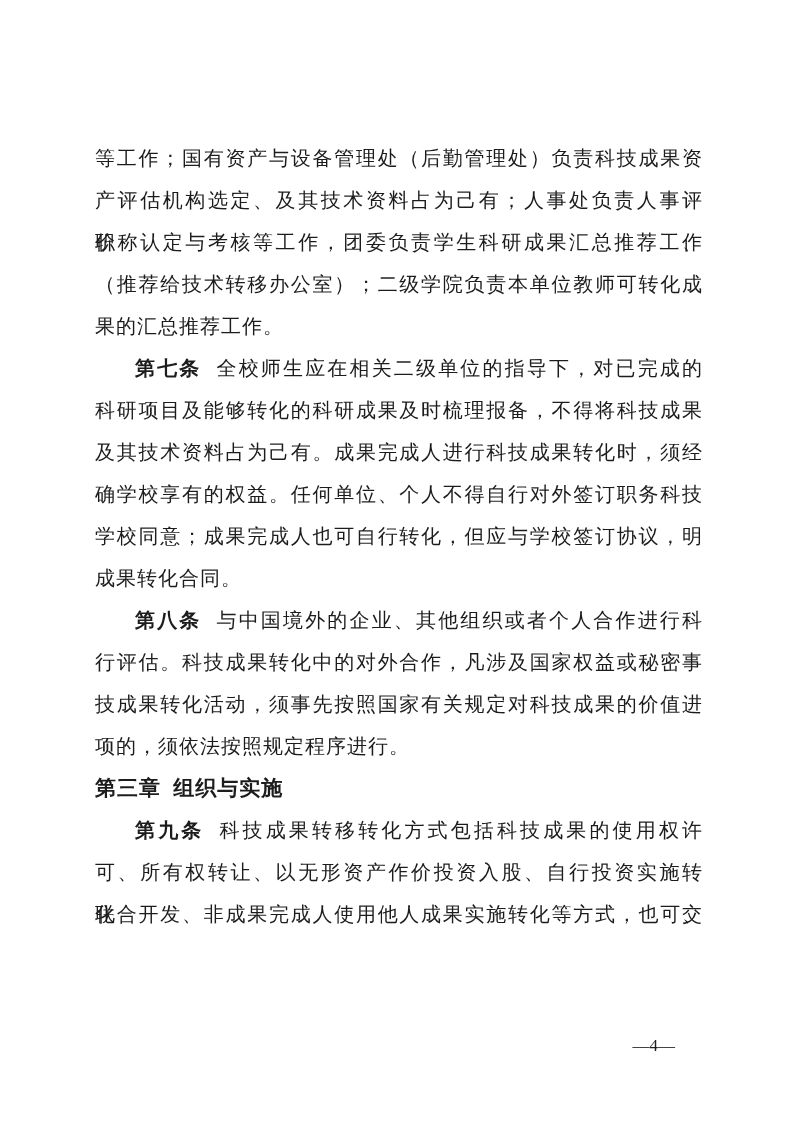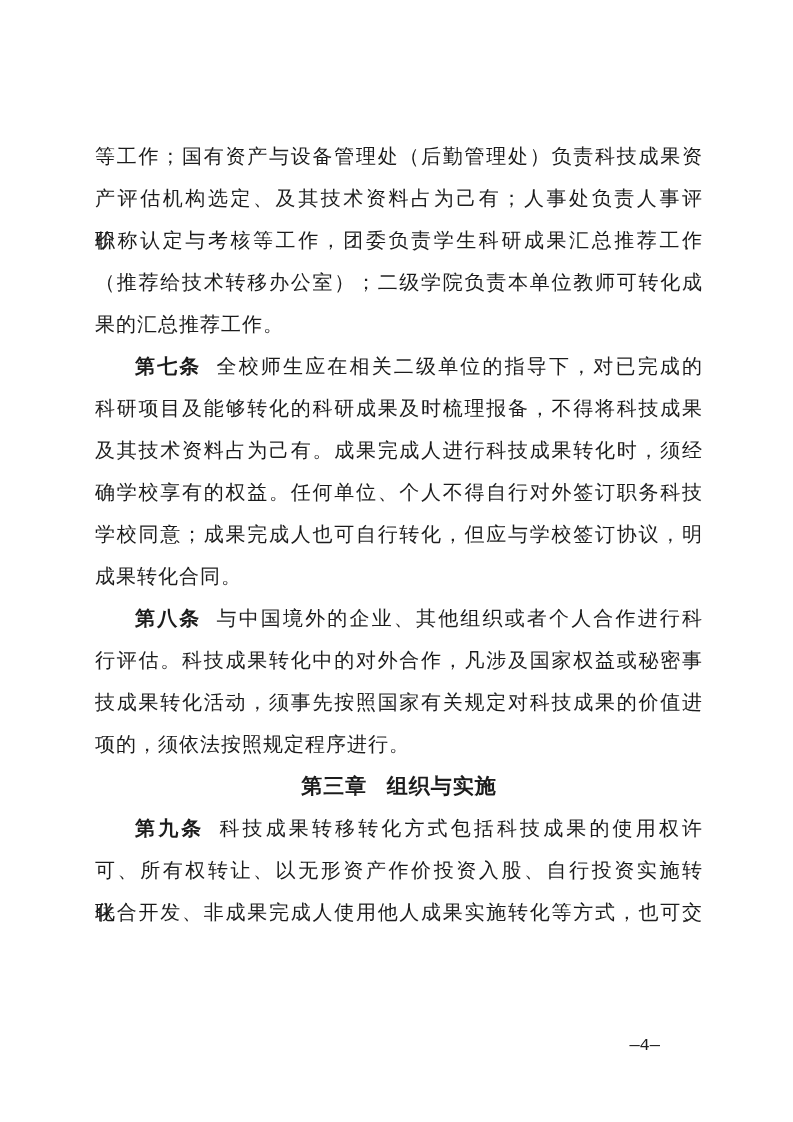--- a/index.html
+++ b/index.html
@@ -6,22 +6,23 @@
     margin: 0;
     padding: 0;
     background: #ffffff;
   }
   .page {
     position: relative;
     width: 753px;
     height: 1122px;
     background: #ffffff;
     overflow: hidden;
-    font-family: Liberation Mono, monospace;
+    font-family: Liberation Serif, serif;
     color: #1c1c1c;
+    padding-left: 15px;
   }
   .doc {
     position: absolute;
     left: 95px;
     top: 137px;
     width: 608px;
   }
   .ln {
     font-size: 20px;
     line-height: 42px;
@@ -42,21 +43,20 @@
   }
   .lbl {
     font-weight: bold;
     margin-right: 0.75em;
   }
   .chapter {
     font-size: 21px;
     line-height: 42px;
     height: 42px;
     font-weight: bold;
-    text-align: center;
     letter-spacing: 1px;
     word-spacing: 6px;
   }
   .pageno {
     position: absolute;
     top: 1036px;
     right: 93px;
     font-size: 17px;
     line-height: 20px;
     color: #1c1c1c;

